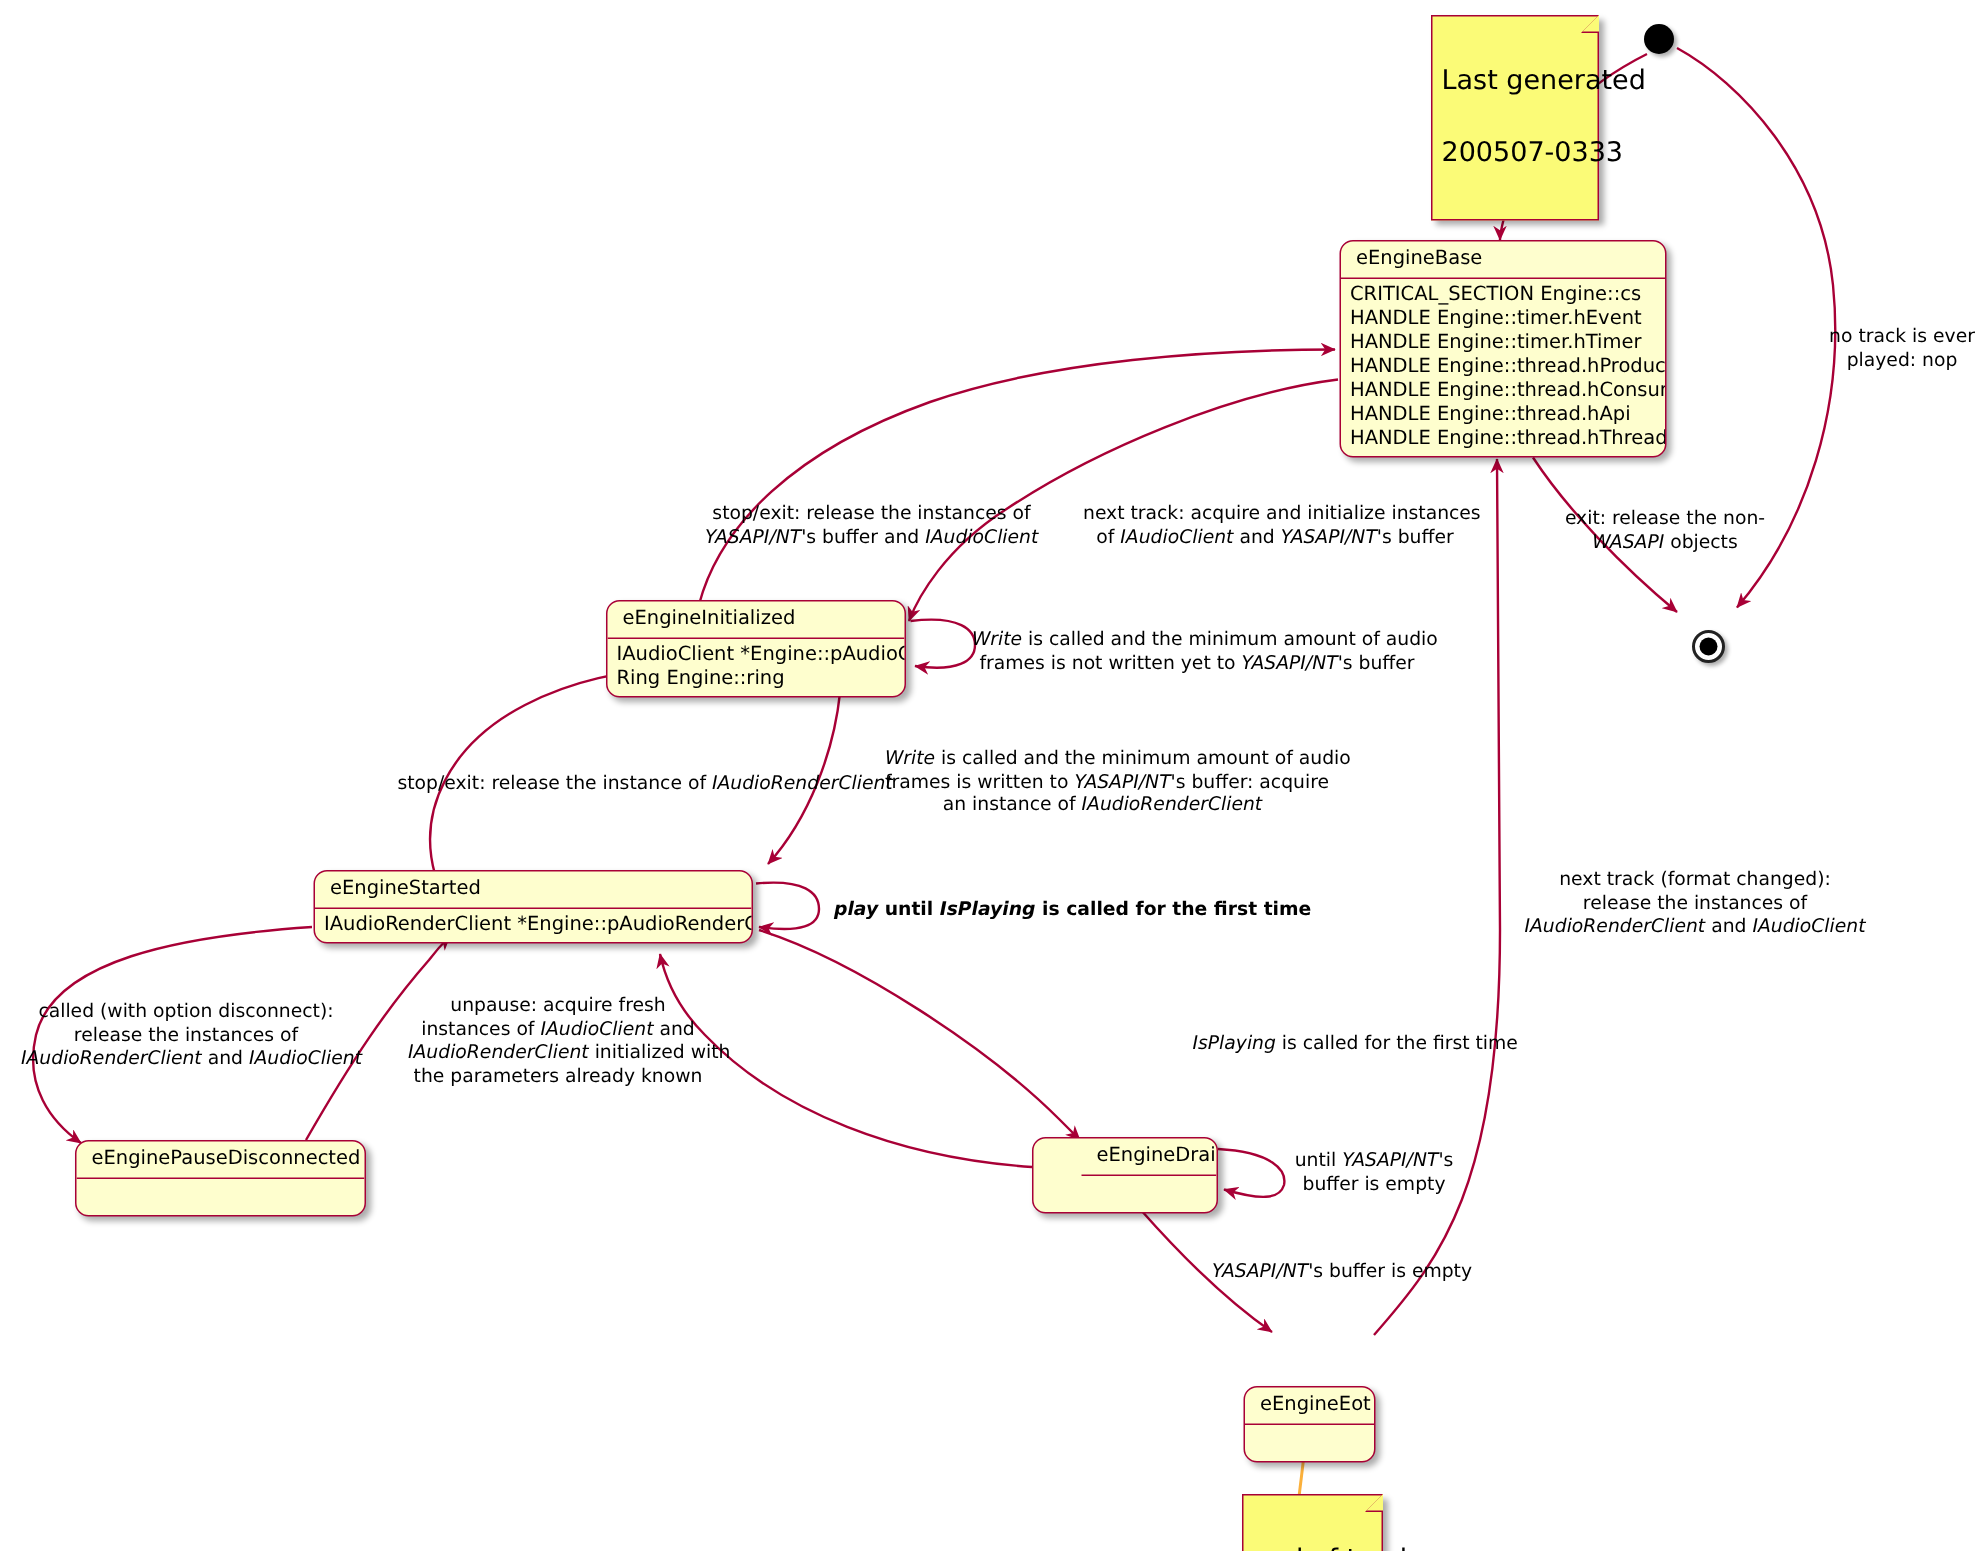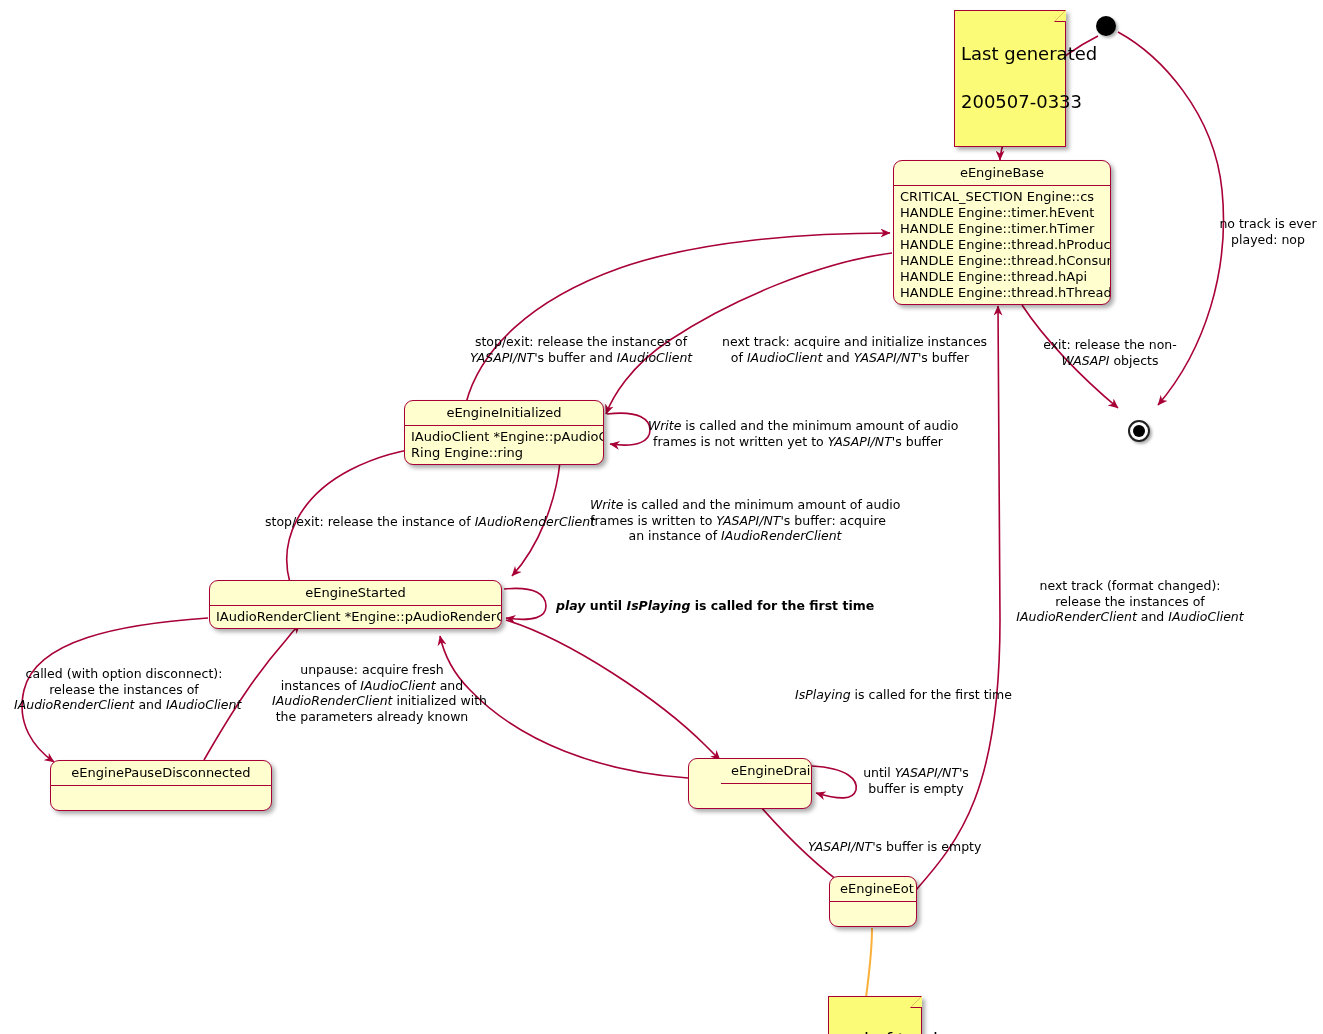--- a/index.html
+++ b/index.html
@@ -30,21 +30,21 @@
     box-sizing: border-box;
     background: #FEFECE;
     border: 1.5px solid #A80036;
     border-radius: 9px;
     box-shadow: 3px 3px 4px rgba(0,0,0,0.33);
     font-size: 13px;
     color: #000000;
     overflow: hidden;
   }
   .state-title {
-    text-align: center;
+    text-align: left;
     padding: 4px 10px 4px 10px;
     white-space: nowrap;
     line-height: 16px;
   }
   .state-body {
     border-top: 1.5px solid #A80036;
     padding: 3px 6px 3px 6px;
     line-height: 16px;
     white-space: nowrap;
   }
@@ -204,31 +204,31 @@
     </div>
   </div>
 
   <div class="state" style="left:209px; top:580px; width:293px;">
     <div class="state-title">eEngineStarted</div>
     <div class="state-body">
       <div>IAudioRenderClient *Engine::pAudioRenderClient</div>
     </div>
   </div>
 
-  <div class="state" style="left:50px; top:760px; width:222px;">
+  <div class="state" style="left:50px; top:760px; width:194px;">
     <div class="state-title">eEnginePauseDisconnected</div>
     <div class="state-body empty"></div>
   </div>
 
   <div class="state" style="left:688px; top:758px; width:124px;padding-left:32px;">
     <div class="state-title">eEngineDraining</div>
     <div class="state-body empty"></div>
   </div>
 
-  <div class="state" style="left:829px; top:876px; width:88px;">
+  <div class="state" style="left:829px; top:924px; width:88px;">
     <div class="state-title">eEngineEot</div>
     <div class="state-body empty"></div>
   </div>
 
   <div class="note" style="left:828px; top:996px; width:94px;">
     <span class="nb"><span class="u1">e</span><span>nd </span><span class="u1">o</span><span>f </span><span class="u1">t</span><span>rack</span></span>
   </div>
 
 
   <div class="lbl c" style="left:1214px; top:216px; width:108px;"><div><span>no track is ever</span></div><div><span>played: nop</span></div></div>

